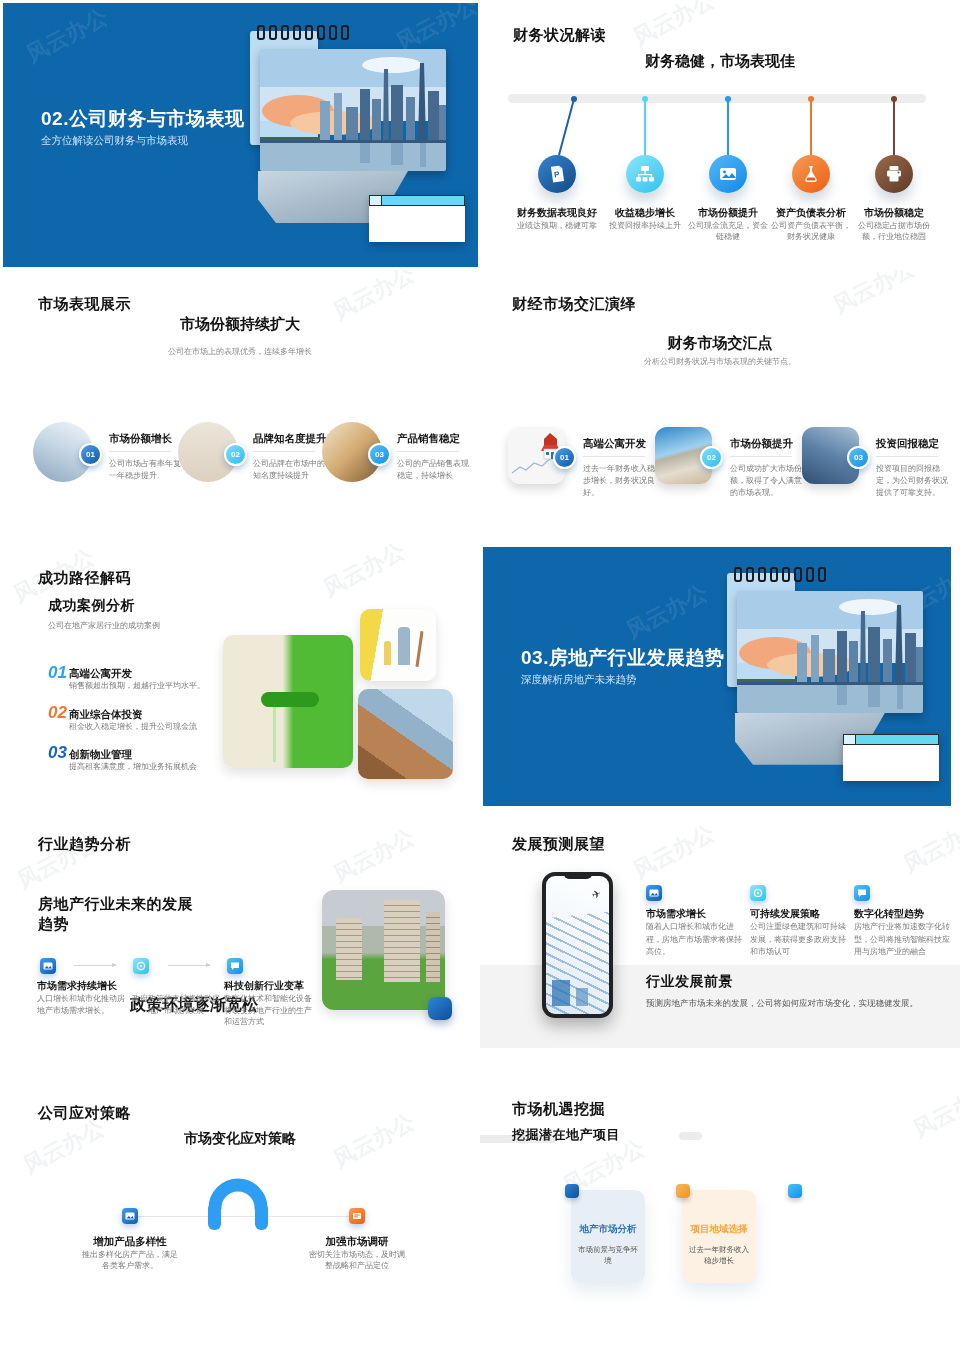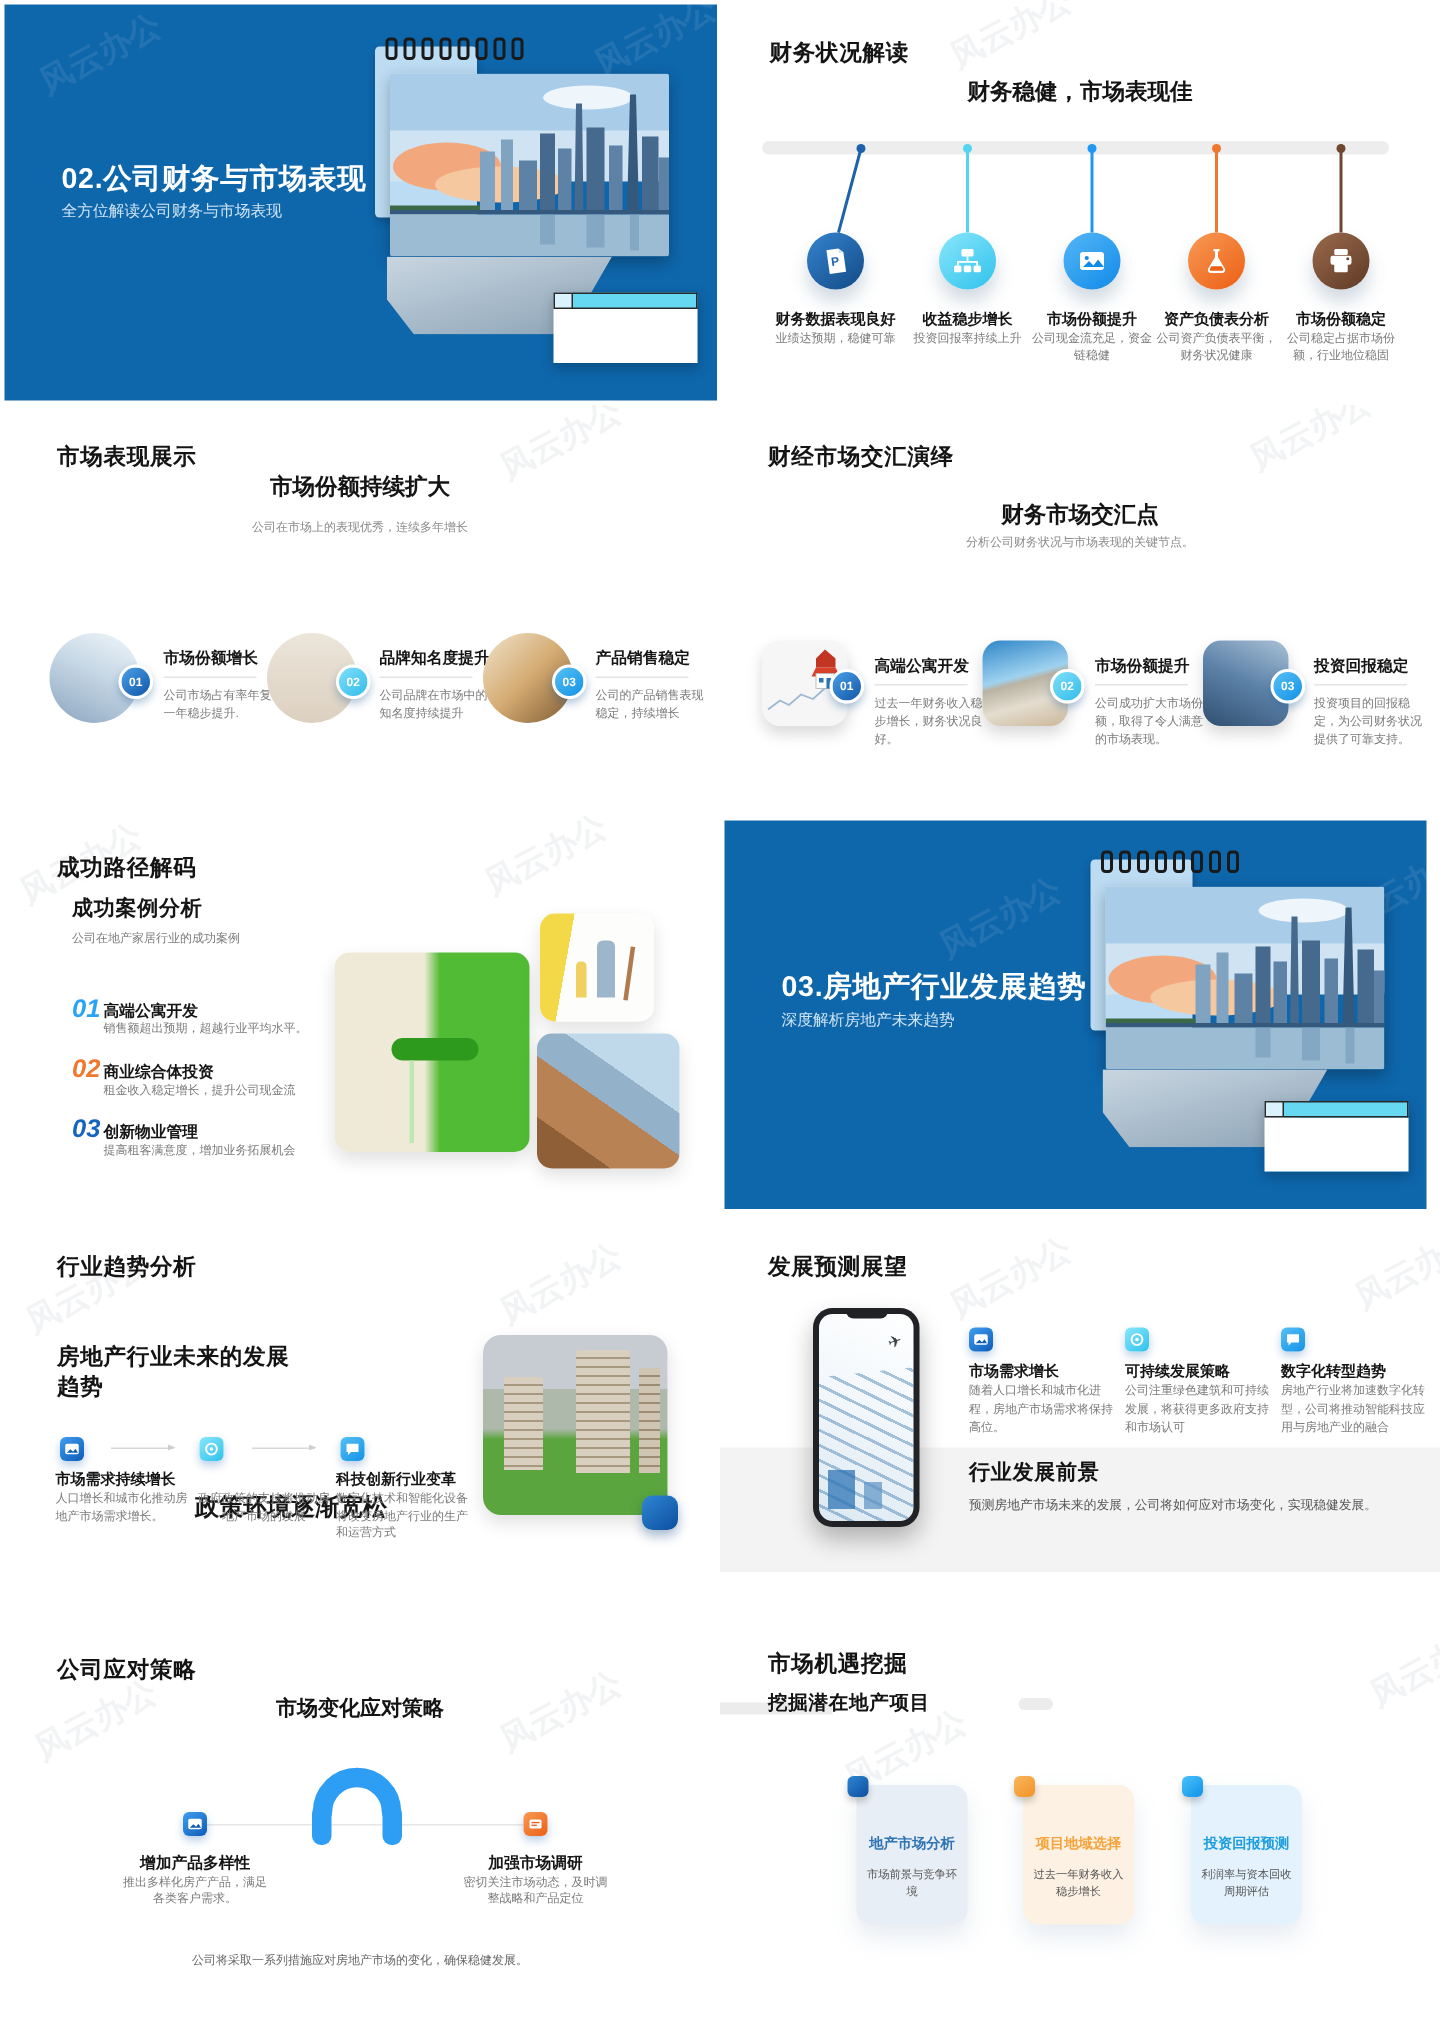--- a/index.html
+++ b/index.html
@@ -469,21 +469,20 @@
     <div class="mini-ic ic-orange" style="left:349px;top:126px;">
       <svg width="10" height="10" viewBox="0 0 10 10" fill="#fff">
           <rect x="1" y="2" width="8" height="6" rx="1"></rect>
           <rect x="2.3" y="3.6" width="5.4" height=".9" fill="#ec5f14"></rect>
           <rect x="2.3" y="5.4" width="3.6" height=".9" fill="#ec5f14"></rect>
         </svg>
     </div>
     <div class="item-label" style="position:absolute;left:302px;top:153px;width:110px;text-align:center;">加强市场调研</div>
     <div class="item-desc" style="position:absolute;left:307px;top:167px;width:100px;text-align:center;">密切关注市场动态，及时调整战略和产品定位</div>
 
-    <div class="center-cap" style="top:219px;color:#666;">公司将采取一系列措施应对房地产市场的变化，确保稳健发展。</div>
   </div>
 
   <div class="slide" style="left:480px;top:1081.6px;">
     <span class="wm" style="left:80px;top:70px;">风云办公</span>
     <span class="wm" style="left:430px;top:14px;">风云办公</span>
     <div class="gray-deco" style="left:0px;top:53px;width:75px;height:8px;border-radius:0;"></div>
     <div class="gray-deco" style="left:199px;top:50px;width:23px;height:8px;"></div>
     <div class="sl-title" style="left:32px;top:18px;">市场机遇挖掘</div>
     <div class="sl-title" style="left:32px;top:44px;font-size:13px;">挖掘潜在地产项目</div>
 
@@ -492,20 +491,16 @@
       <div class="op-desc">市场前景与竞争环境</div>
     </div>
     <div class="op-corner" style="left:85px;top:102px;background:linear-gradient(140deg,#2f86d4,#0c4f9e);"></div>
 
     <div class="op-card" style="left:202px;top:108px;background:#fdf1e3;">
       <div class="op-title" style="color:#f5a43c;">项目地域选择</div>
       <div class="op-desc">过去一年财务收入稳步增长</div>
     </div>
     <div class="op-corner" style="left:196px;top:102px;background:linear-gradient(140deg,#f9b65e,#f09327);"></div>
 
-    <div class="op-card" style="left:314px;top:108px;background:#e3f2fd;">
-      <div class="op-title" style="color:#1e9de0;">投资回报预测</div>
-      <div class="op-desc">利润率与资本回收周期评估</div>
-    </div>
     <div class="op-corner" style="left:308px;top:102px;background:linear-gradient(140deg,#4bc1fa,#0f93e8);"></div>
   </div>
 
 </div>
 
 </body></html>

